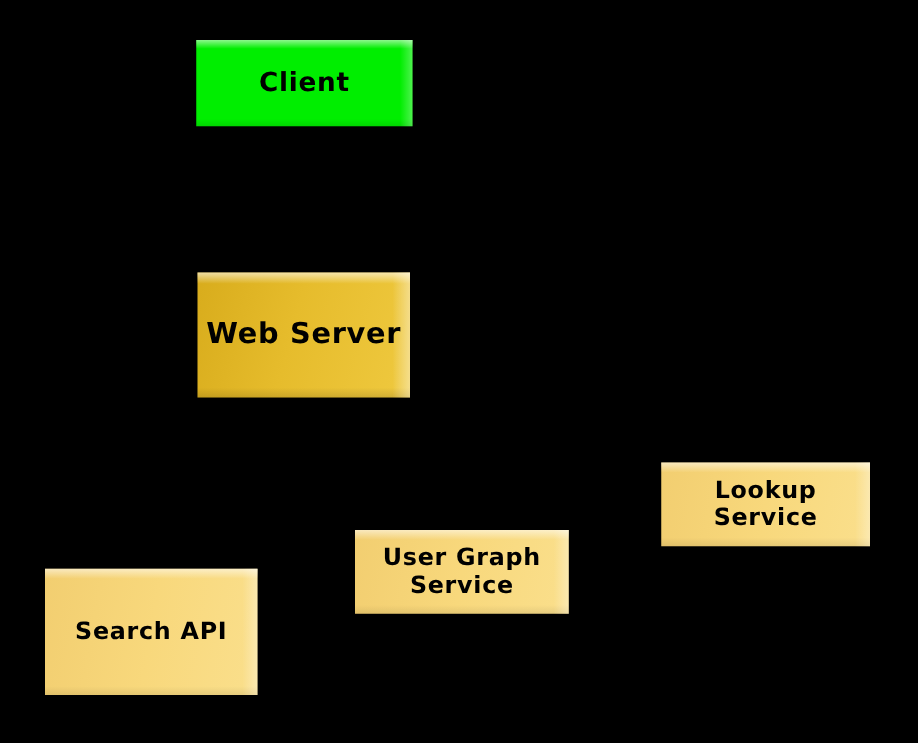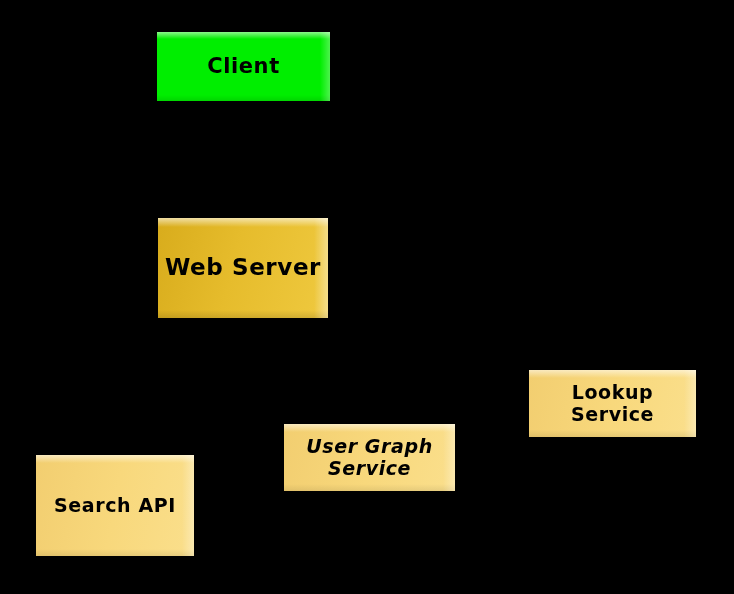--- a/index.html
+++ b/index.html
@@ -77,23 +77,23 @@
 
   <div class="node gold" style="left: 158px; top: 218px; width: 170px; height: 100px; font-size: 23px; color: rgb(0, 0, 0);">
     <span class="node-label">Web Server</span>
   </div>
 
   <div class="node cream" style="left: 529px; top: 370px; width: 167px; height: 67px; font-size: 19px; color: rgb(0, 0, 0); align-items: center;">
     <span class="node-label">Lookup
 Service</span>
   </div>
 
-  <div class="node cream" style="left: 284px; top: 424px; width: 171px; height: 67px; font-size: 19px; color: rgb(0, 0, 0); font-style: italic;">
+  <div class="node cream" style="left: 284px; top: 424px; width: 171px; height: 67px; font-size: 19px; color: rgb(0, 0, 0);">
     <span class="node-label">User Graph
 Service</span>
   </div>
 
 
-  <div class="node cream" style="left: 36px; top: 455px; width: 158px; height: 101px; font-size: 19px; color: rgb(0, 0, 0);">
+  <div class="node cream" style="left: 36px; top: 455px; width: 170px; height: 101px; font-size: 19px; color: rgb(0, 0, 0);">
     <span class="node-label">Search API</span>
   </div>
 
 </div>
 
 </body></html>

